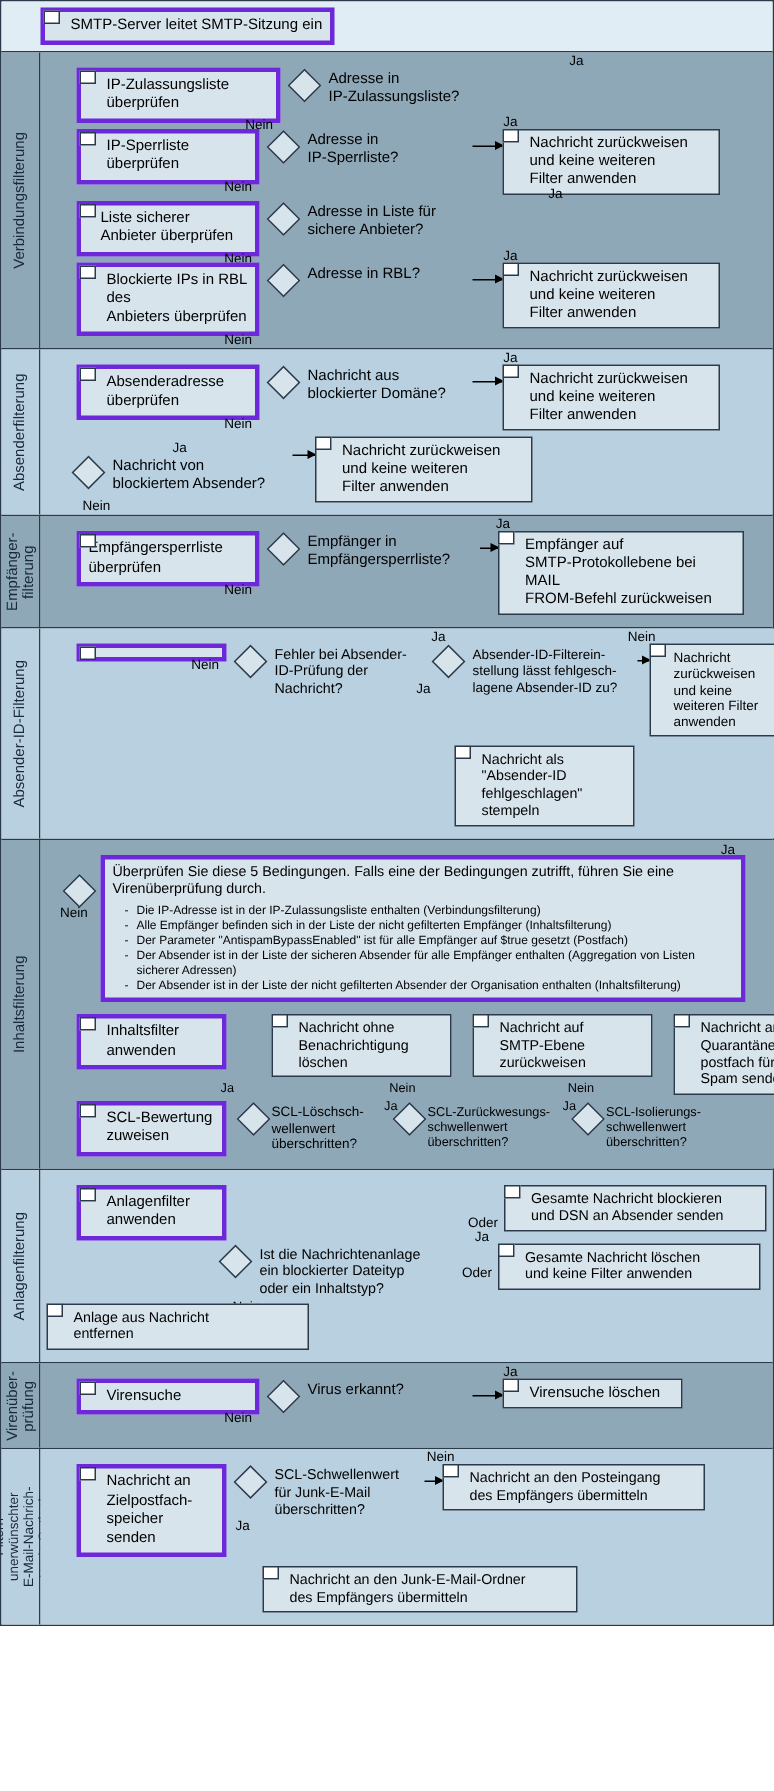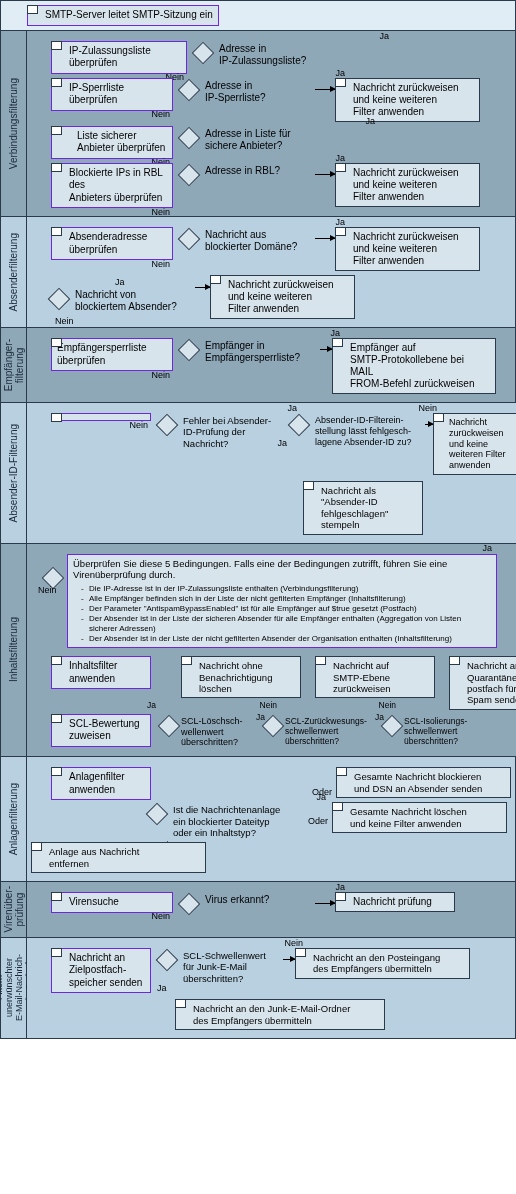--- a/index.html
+++ b/index.html
@@ -6,21 +6,21 @@
 body{background:#fff;font-family:Arial,sans-serif;font-size:10px;color:#000;width:516px}
 .wrap{border:1px solid #2a3a4a;width:516px}
 .section{display:flex;border-top:1px solid #2a3a4a}
 .section:first-child{border-top:none}
 .label-col{width:26px;min-width:26px;background:#e0edf5;border-right:1px solid #2a3a4a;position:relative;display:flex;align-items:center;justify-content:center}
 .label-col span{writing-mode:vertical-rl;transform:rotate(180deg);font-size:10px;color:#1a2a3a;padding:4px 0;white-space:nowrap}
 .body-col{flex:1;padding:6px 4px 8px 4px;position:relative}
 .bg-dark{background:#8fa8b8}
 .bg-light{background:#b8d0e0}
 .row{display:flex;align-items:flex-start;margin-top:4px;position:relative}
-.proc{background:#d8e4ec;border:1px solid #6d28d9;padding:3px 5px;font-size:10px;line-height:1.25;min-width:100px;position:relative}
+.proc{background:#d8e4ec;border:3px solid #6d28d9;padding:3px 5px;font-size:10px;line-height:1.25;min-width:100px;position:relative}
 .proc .hdr{position:absolute;top:-1px;left:-1px;width:11px;height:9px;background:#fff;border:1px solid #2a3a4a}
 .diamond{width:16px;height:16px;background:#d8e4ec;border:1px solid #2a3a4a;transform:rotate(45deg);margin:4px 8px 0 8px;flex-shrink:0}
 .arrow-h{height:1px;background:#000;flex-grow:0;margin-top:11px;position:relative}
 .arrow-h::after{content:'';position:absolute;right:-1px;top:-3px;border-left:6px solid #000;border-top:3.5px solid transparent;border-bottom:3.5px solid transparent}
 .stub{width:20px}
 .lbl-ja{font-size:9px;position:absolute;top:-10px}
 .lbl-nein{font-size:9px}
 .dtxt{font-size:10px;line-height:1.2;padding-top:2px}
 .result{background:#d8e4ec;border:1px solid #2a3a4a;padding:3px 5px;font-size:10px;line-height:1.2;min-width:120px;position:relative}
 .result .hdr{position:absolute;top:-1px;left:-1px;width:11px;height:9px;background:#fff;border:1px solid #2a3a4a}
@@ -75,21 +75,21 @@
             <div class="hdr"></div>
             <div style="margin-left:12px;white-space:pre-line">Nachricht zurückweisen
 und keine weiteren
 Filter anwenden</div>
           </div>
     </div>
     <div class="row">
       <div class="stub"></div>
       <div class="proc" style="width:122px">
             <div class="hdr"></div>
-            <div style="margin-left:20px;white-space:pre-line">Liste sicherer
+            <div style="margin-left:8px;white-space:pre-line">Liste sicherer
 Anbieter überprüfen</div>
             <div class="lbl-nein" style="position:absolute;right:2px;bottom:-11px">Nein</div>
           </div>
       <div class="diamond"></div>
       <div class="dtxt" style="width:110px;white-space:pre-line;position:relative"><div class="lbl-ja" style="right:-60px">Ja</div><span>Adresse in Liste für
 sichere Anbieter?</span></div>
     </div>
     <div class="row">
       <div class="stub"></div>
       <div class="proc" style="width:122px">
@@ -351,21 +351,21 @@
       <div class="proc" style="width:122px">
             <div class="hdr"></div>
             <div style="margin-left:12px;white-space:pre-line">Virensuche</div>
             <div class="lbl-nein" style="position:absolute;right:2px;bottom:-11px">Nein</div>
           </div>
       <div class="diamond"></div>
       <div class="dtxt" style="width:110px;white-space:pre-line;position:relative"><div class="lbl-ja" style="right:-30px">Ja</div><span>Virus erkannt?</span></div>
       <div class="arrow-h" style="width:20px"></div>
       <div class="result" style="width:120px">
             <div class="hdr"></div>
-            <div style="margin-left:12px;white-space:pre-line">Nachricht prüfung</div>
+            <div style="margin-left:12px;white-space:pre-line">Virensuche löschen</div>
           </div>
     </div>
     <div style="height:14px"></div>
   </div>
 </div>
 
 <div class="section">
   <div class="label-col bg-light">
         <span style="white-space:pre-line;text-align:center;font-size:9px">Filtern
 unerwünschter

